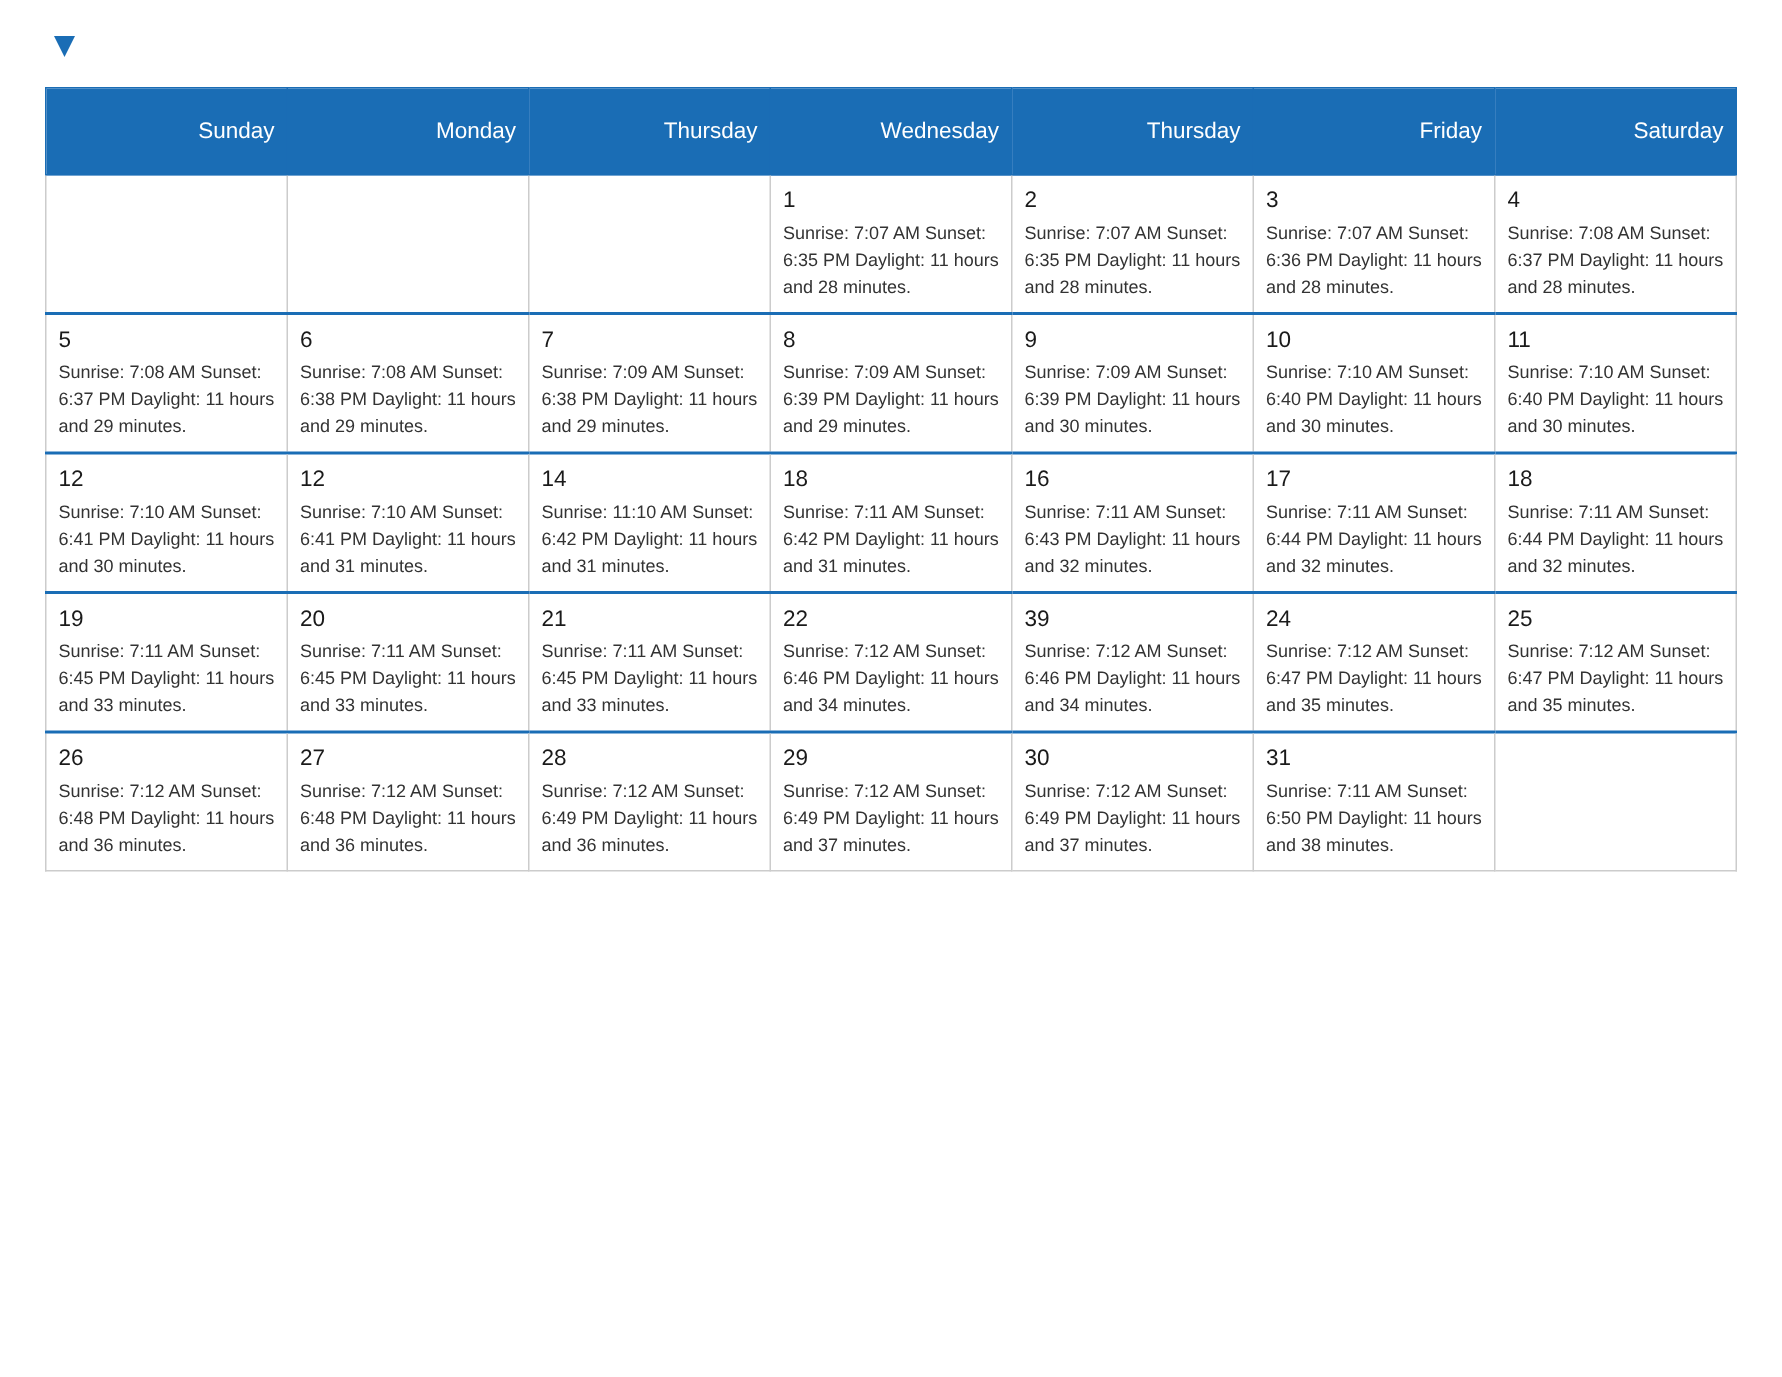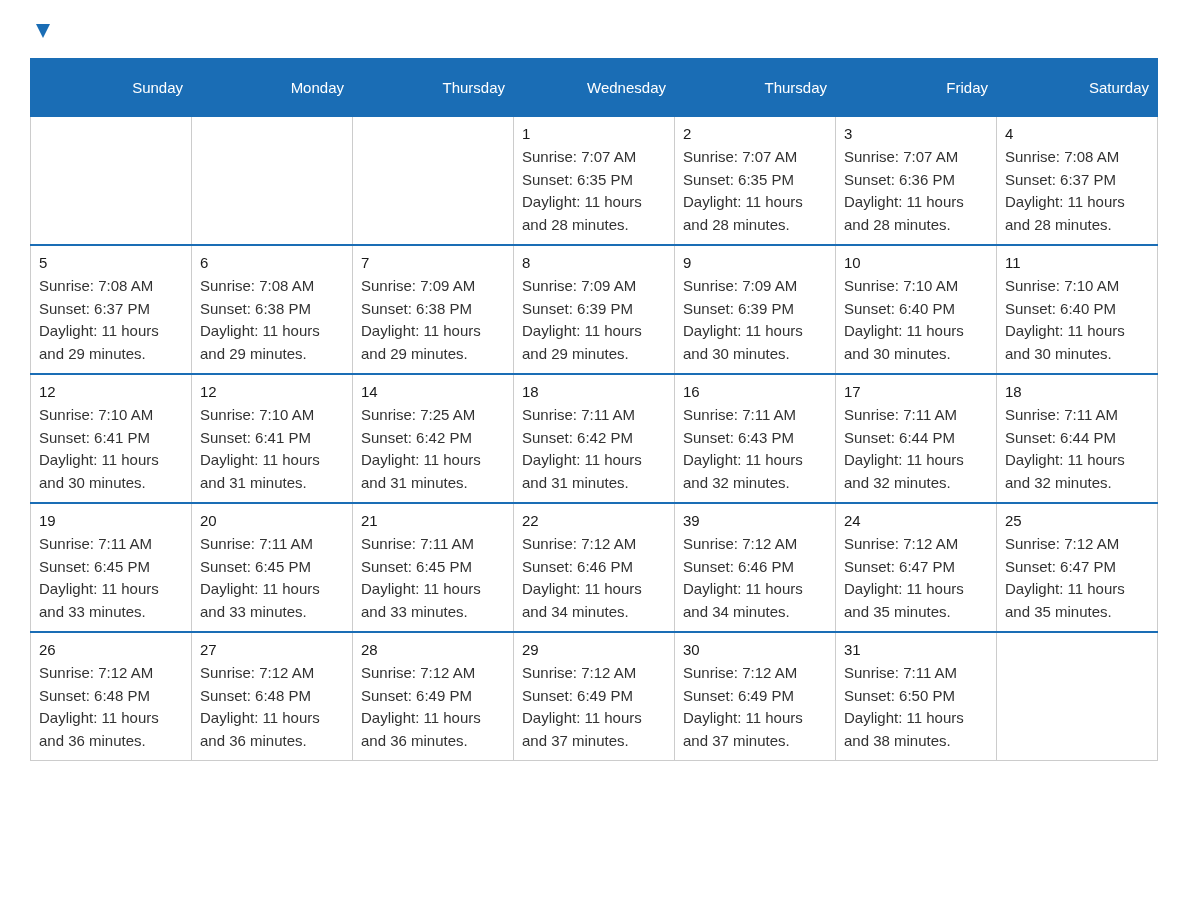--- a/index.html
+++ b/index.html
@@ -66,21 +66,21 @@
       width: calc(100% / 7);
       min-height: 100px;
     }
     .day-num {
       font-size: 15px;
       font-weight: normal;
       color: #1a1a1a;
       margin-bottom: 4px;
     }
     .day-info {
-      font-size: 15px;
+      font-size: 12px;
       color: #333;
       line-height: 1.5;
     }
     .empty-cell {
       background: #fff;
     }
     .row-separator td {
       border-top: 2px solid #1a6db5;
     }
   </style>
@@ -214,21 +214,21 @@
         </td>
         <td>
           <div class="day-num">12</div>
           <div class="day-info">Sunrise: 7:10 AM
 Sunset: 6:41 PM
 Daylight: 11 hours
 and 31 minutes.</div>
         </td>
         <td>
           <div class="day-num">14</div>
-          <div class="day-info">Sunrise: 7:25 AM
+          <div class="day-info">Sunrise: 11:10 AM
 Sunset: 6:42 PM
 Daylight: 11 hours
 and 31 minutes.</div>
         </td>
         <td>
           <div class="day-num">18</div>
           <div class="day-info">Sunrise: 7:11 AM
 Sunset: 6:42 PM
 Daylight: 11 hours
 and 31 minutes.</div>

